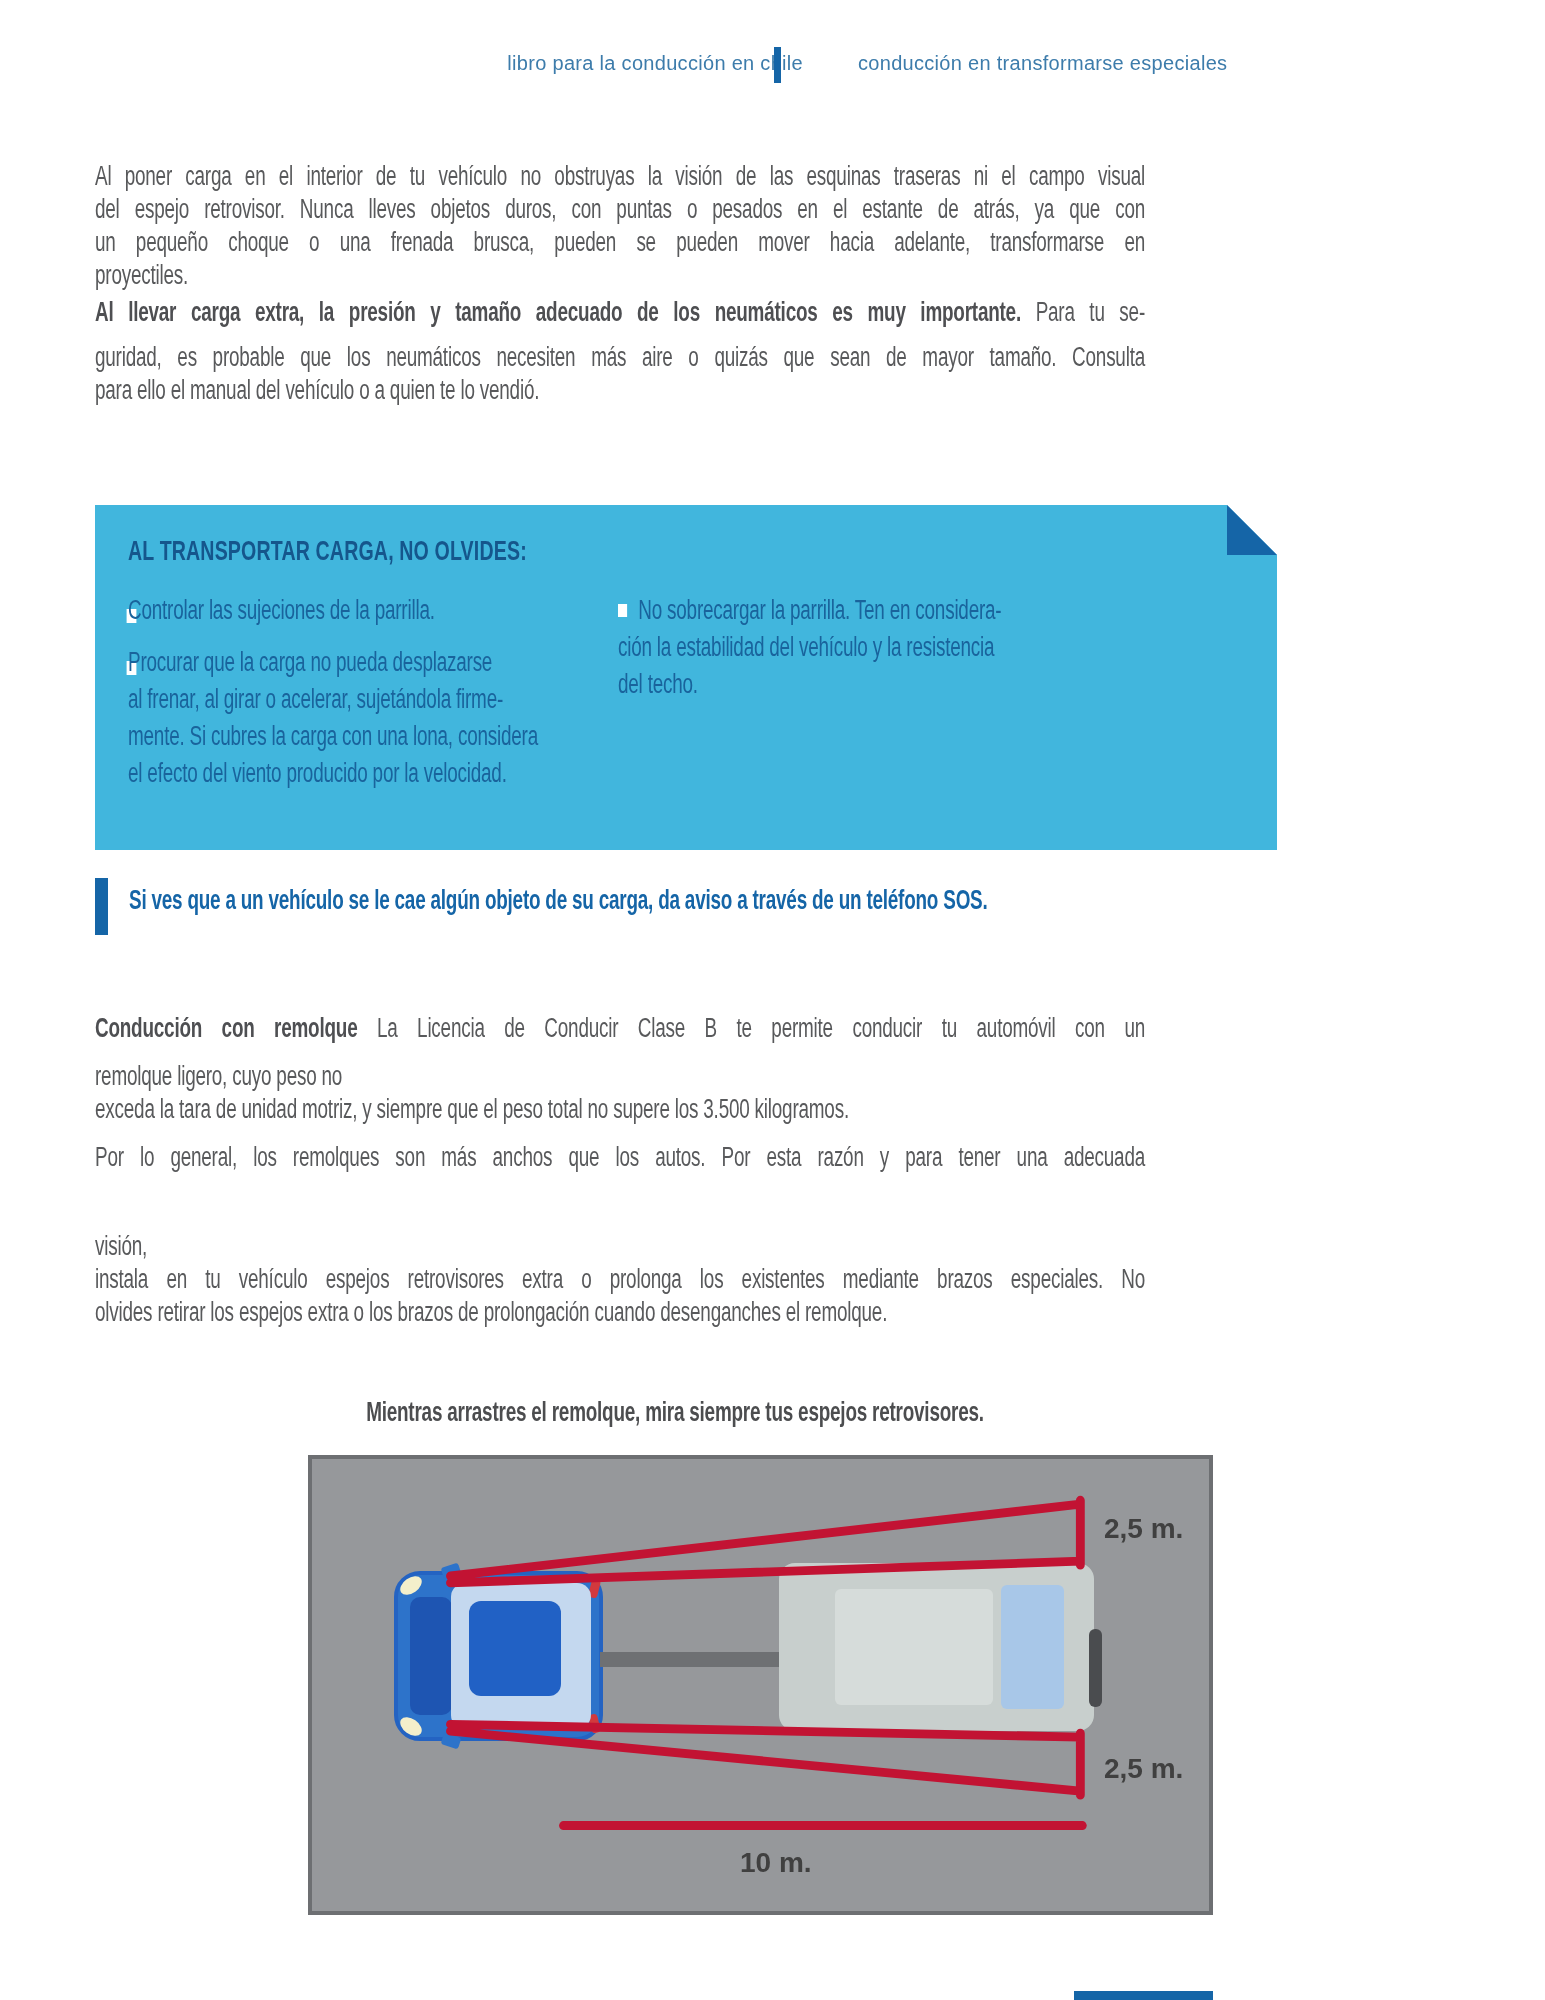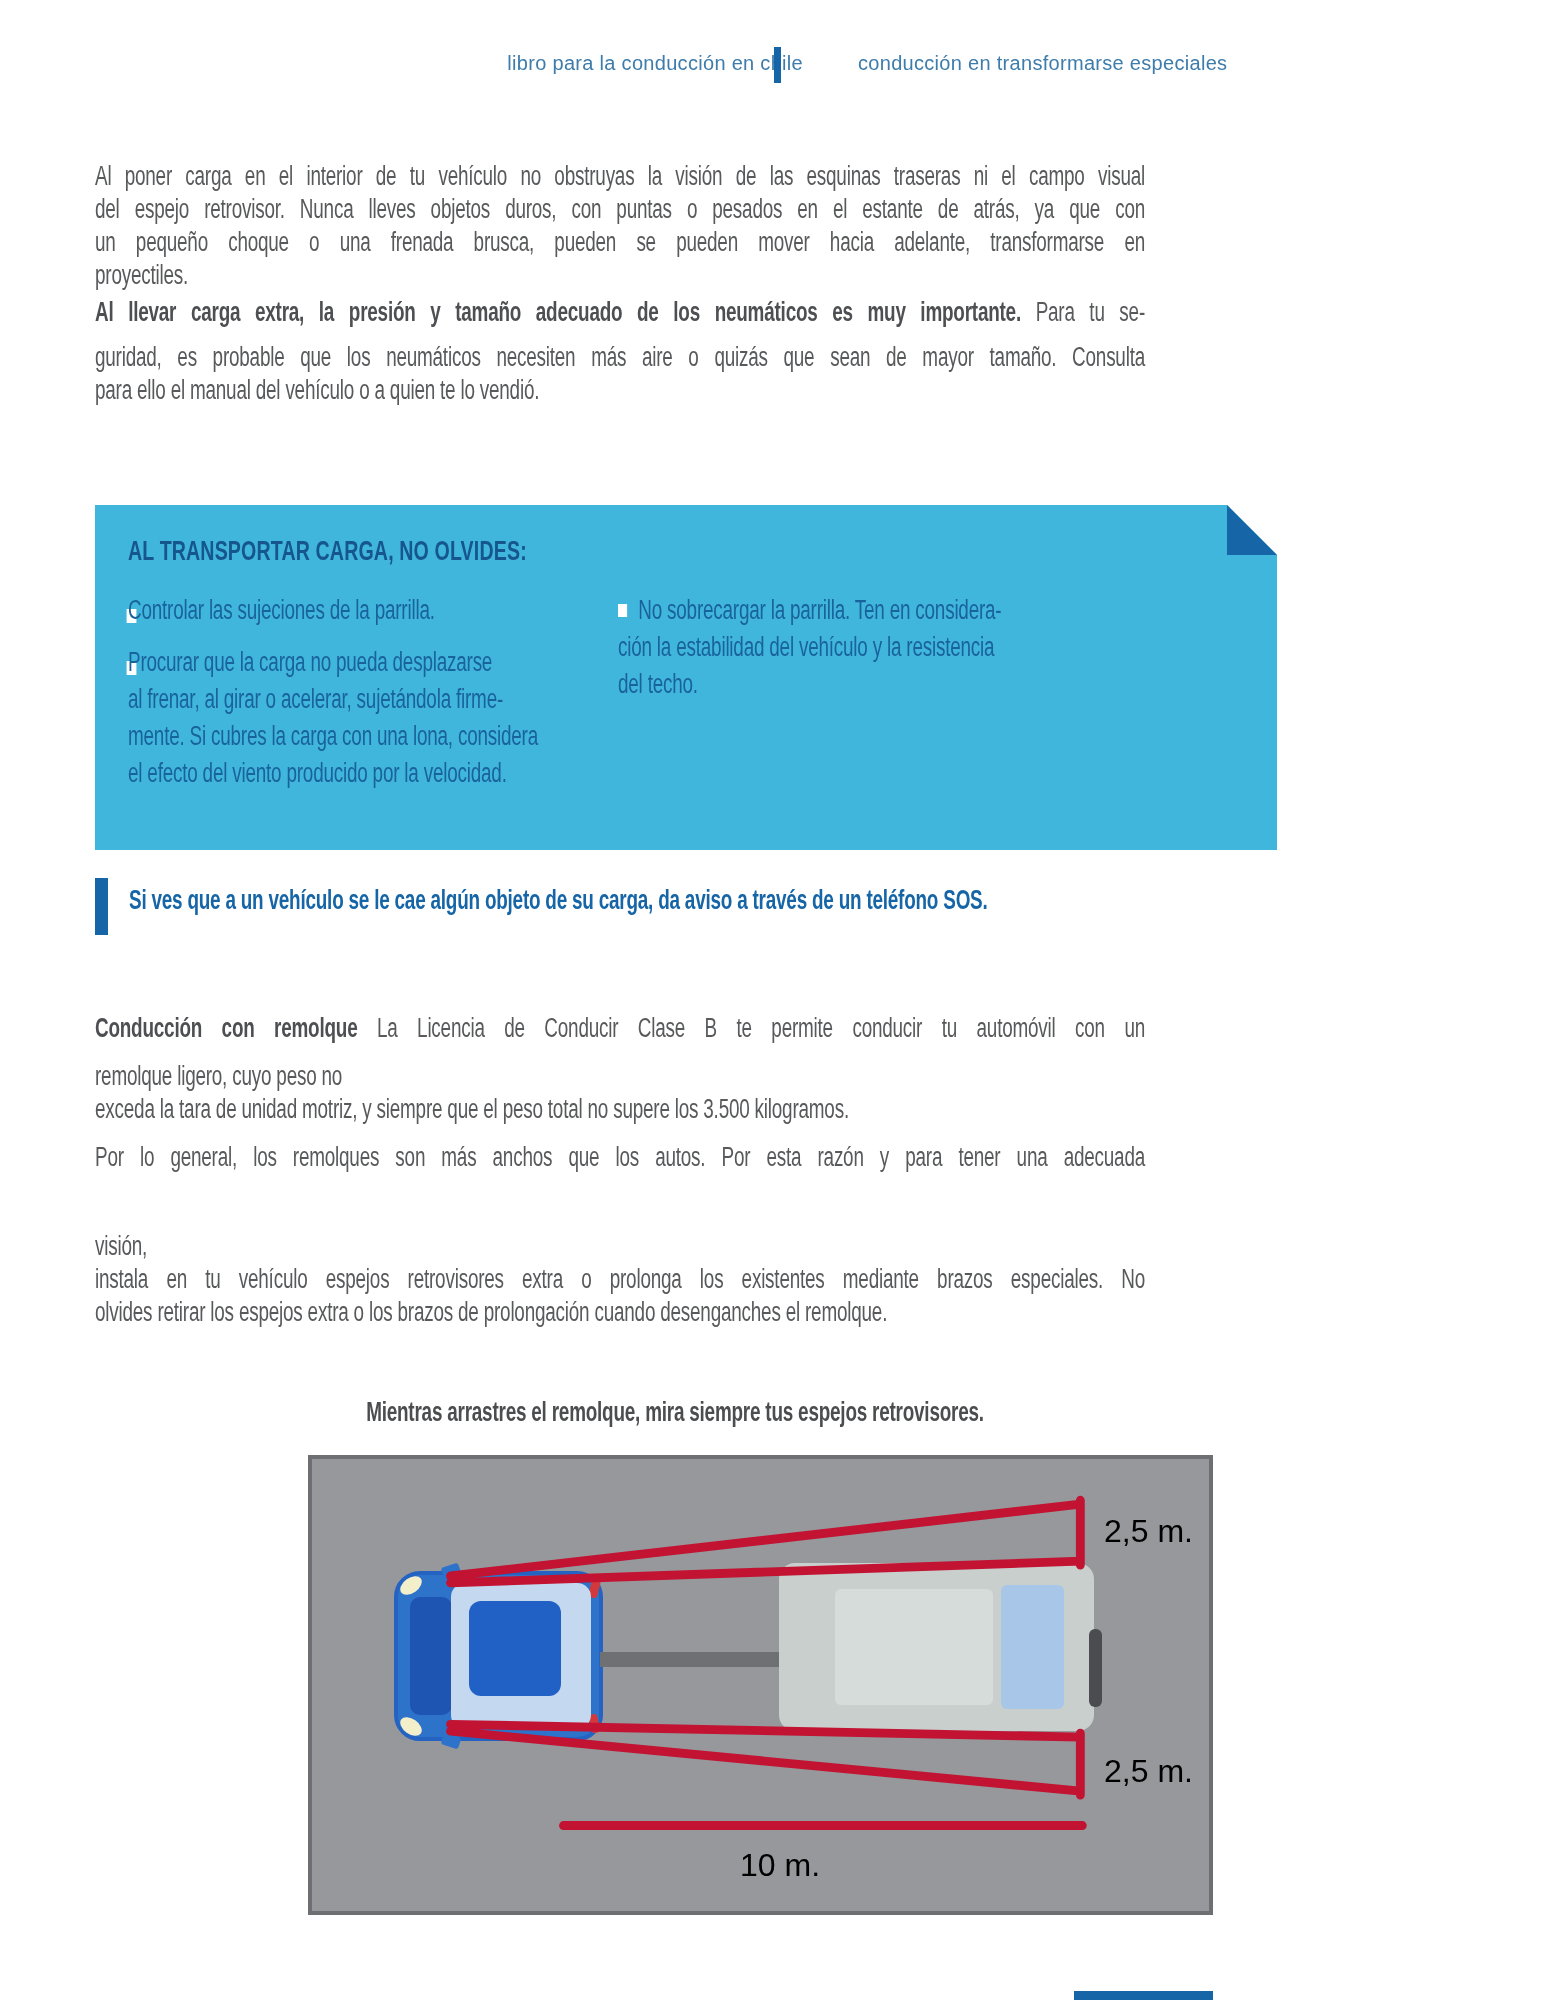--- a/index.html
+++ b/index.html
@@ -82,21 +82,21 @@
   .towbar{position:absolute;left:288px;top:193px;width:182px;height:15px;background:#6e7073;}
   .trailer{position:absolute;left:467px;top:104px;width:315px;height:168px;
     background:#c8cfcd;border-radius:16px;}
   .trailer-inner{position:absolute;left:56px;top:26px;width:158px;height:116px;
     background:#d6dcda;border-radius:6px;}
   .trailer-window{position:absolute;left:222px;top:22px;width:63px;height:124px;
     background:#a8c7e8;border-radius:6px;}
   .bumper{position:absolute;left:777px;top:170px;width:13px;height:78px;
     background:#4a4c4f;border-radius:6px;}
   .sight{position:absolute;inset:0;width:100%;height:100%;}
-  .dlabel{position:absolute;color:#000000;font-size:32px;font-weight:normal;white-space:nowrap;}
+  .dlabel{position:absolute;color:#404040;font-size:28px;font-weight:bold;white-space:nowrap;}
   #lbl-25-top{left:792px;top:54px;}
   #lbl-25-bot{left:792px;top:294px;}
   #lbl-10{left:428px;top:388px;}
 
   
   #footer{position:absolute;top:1948px;left:1074px;width:139px;height:50px;background:#1565a7;
     display:flex;align-items:center;justify-content:center;gap:10px;margin-top:43px;}
   .pagenum{color:#ffffff;font-size:26px;font-weight:bold;}
 </style>
 </head>

